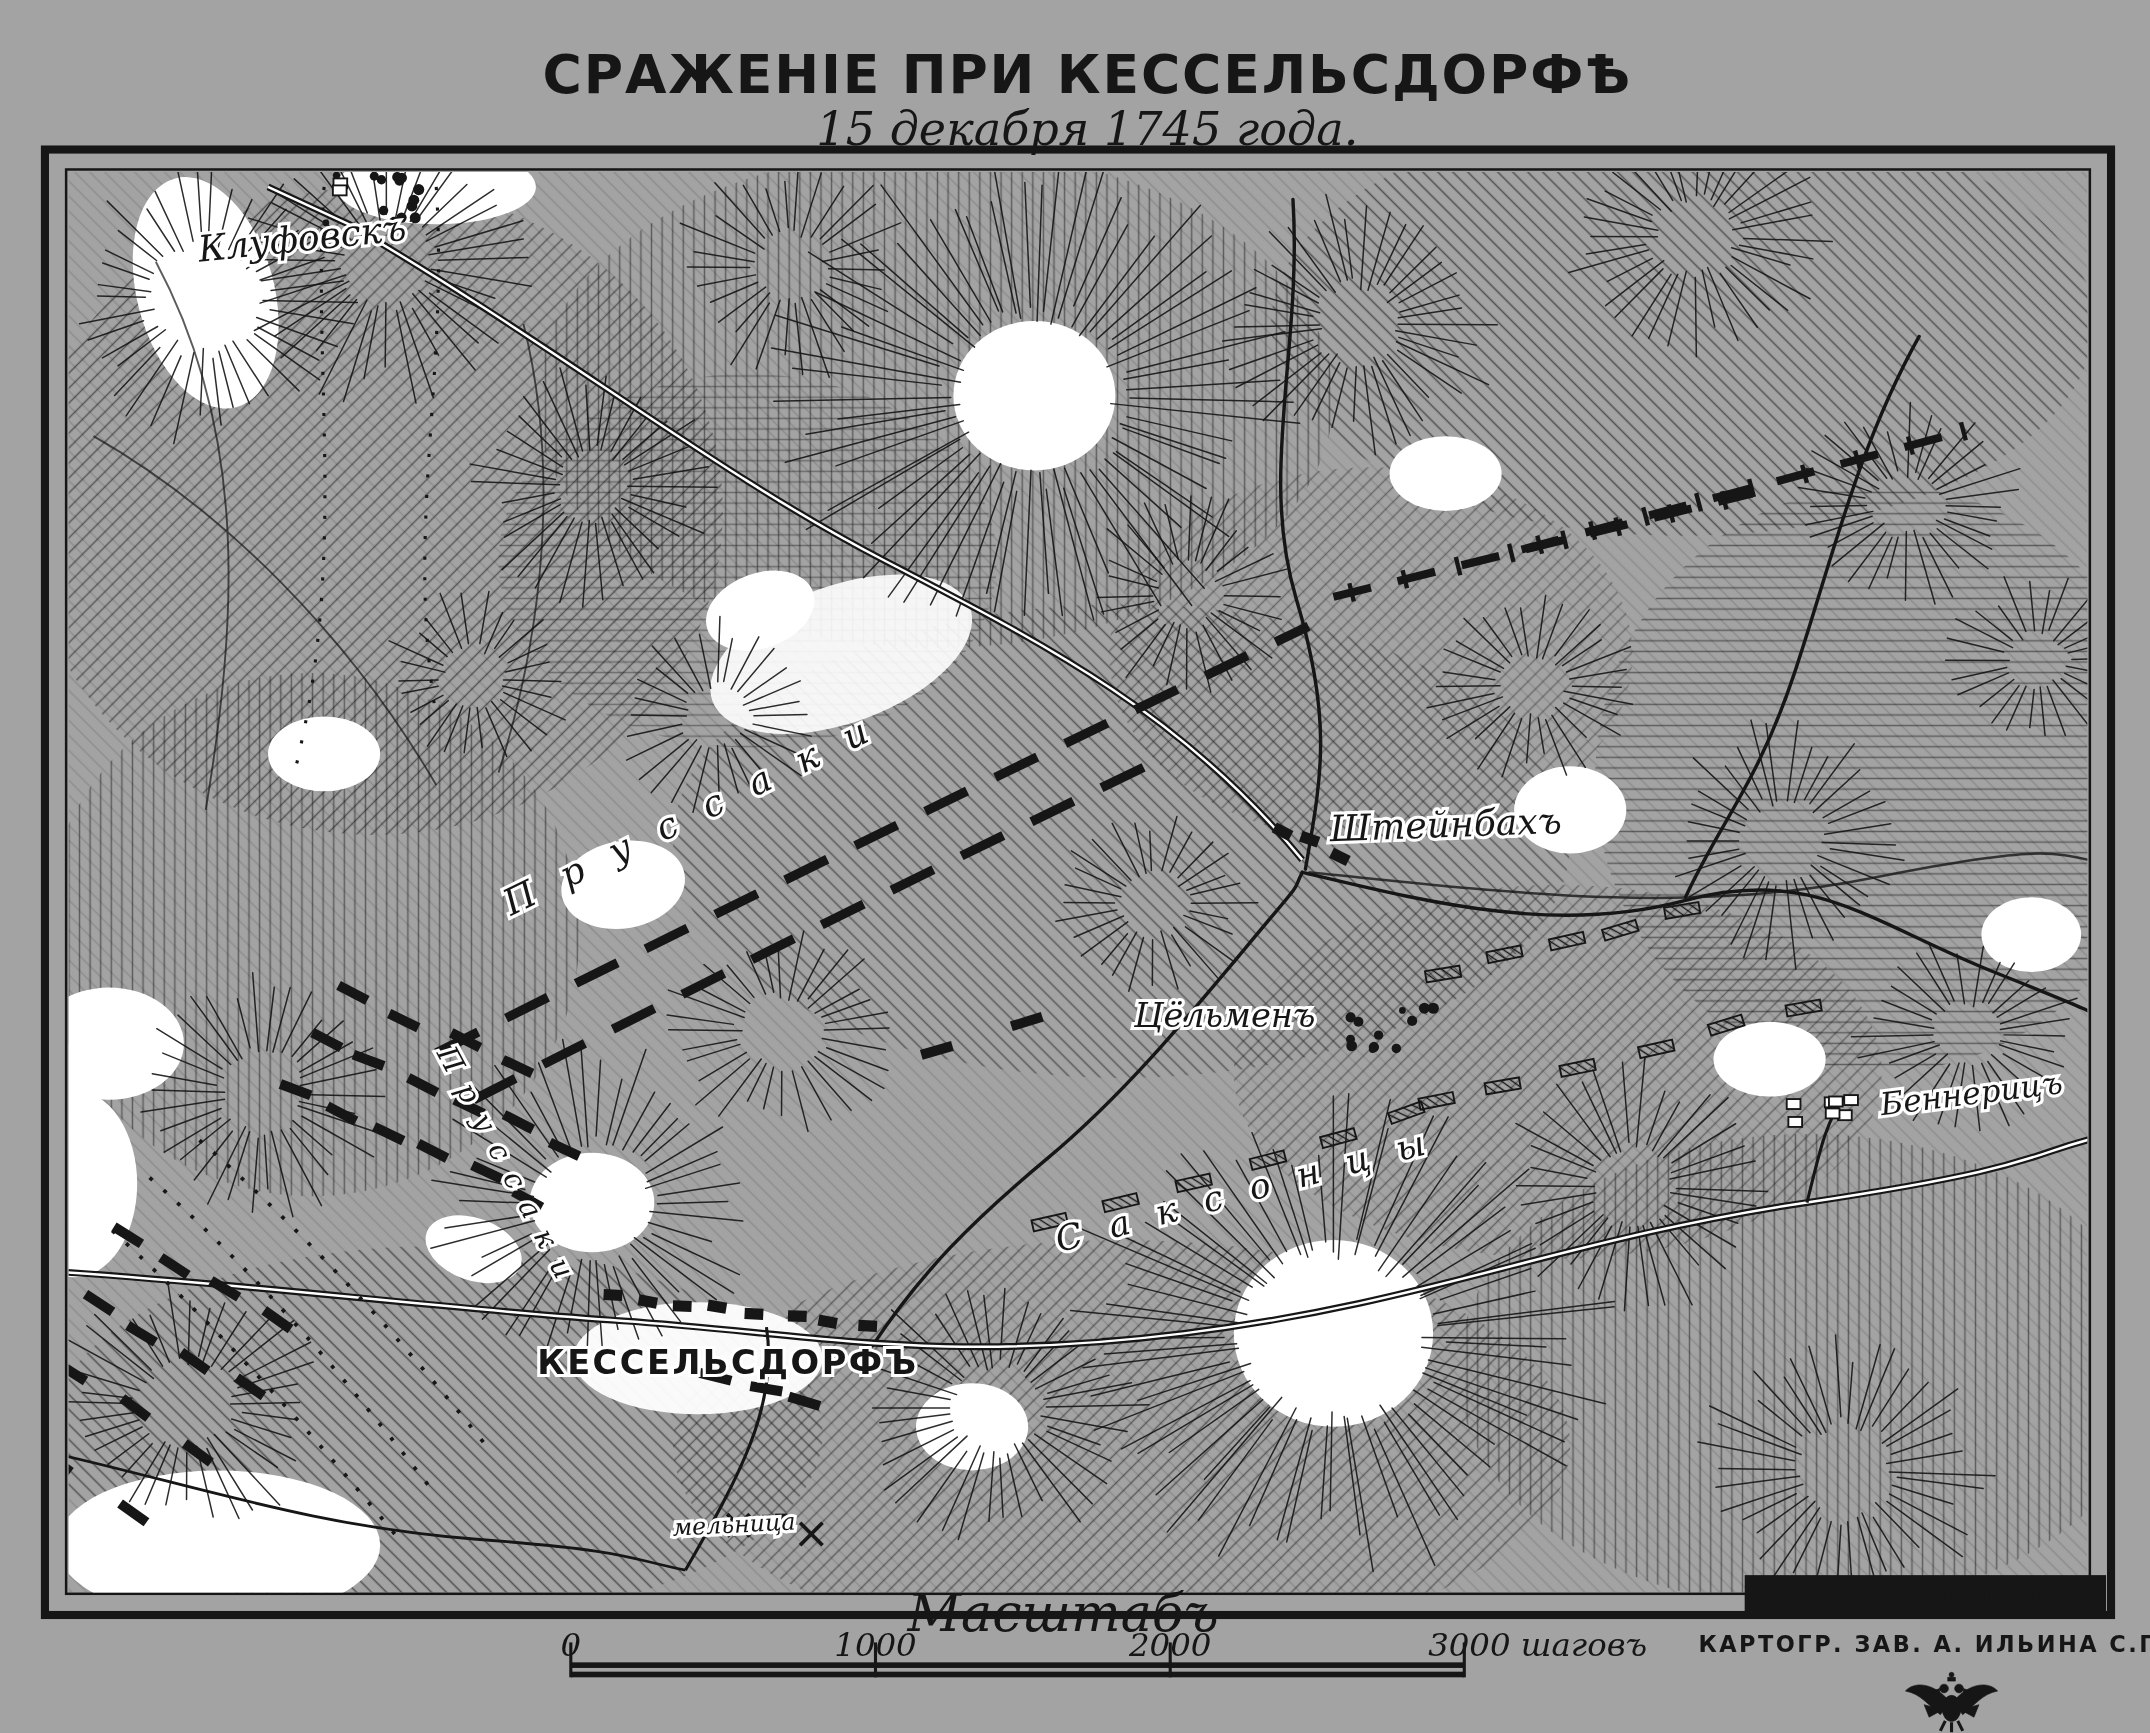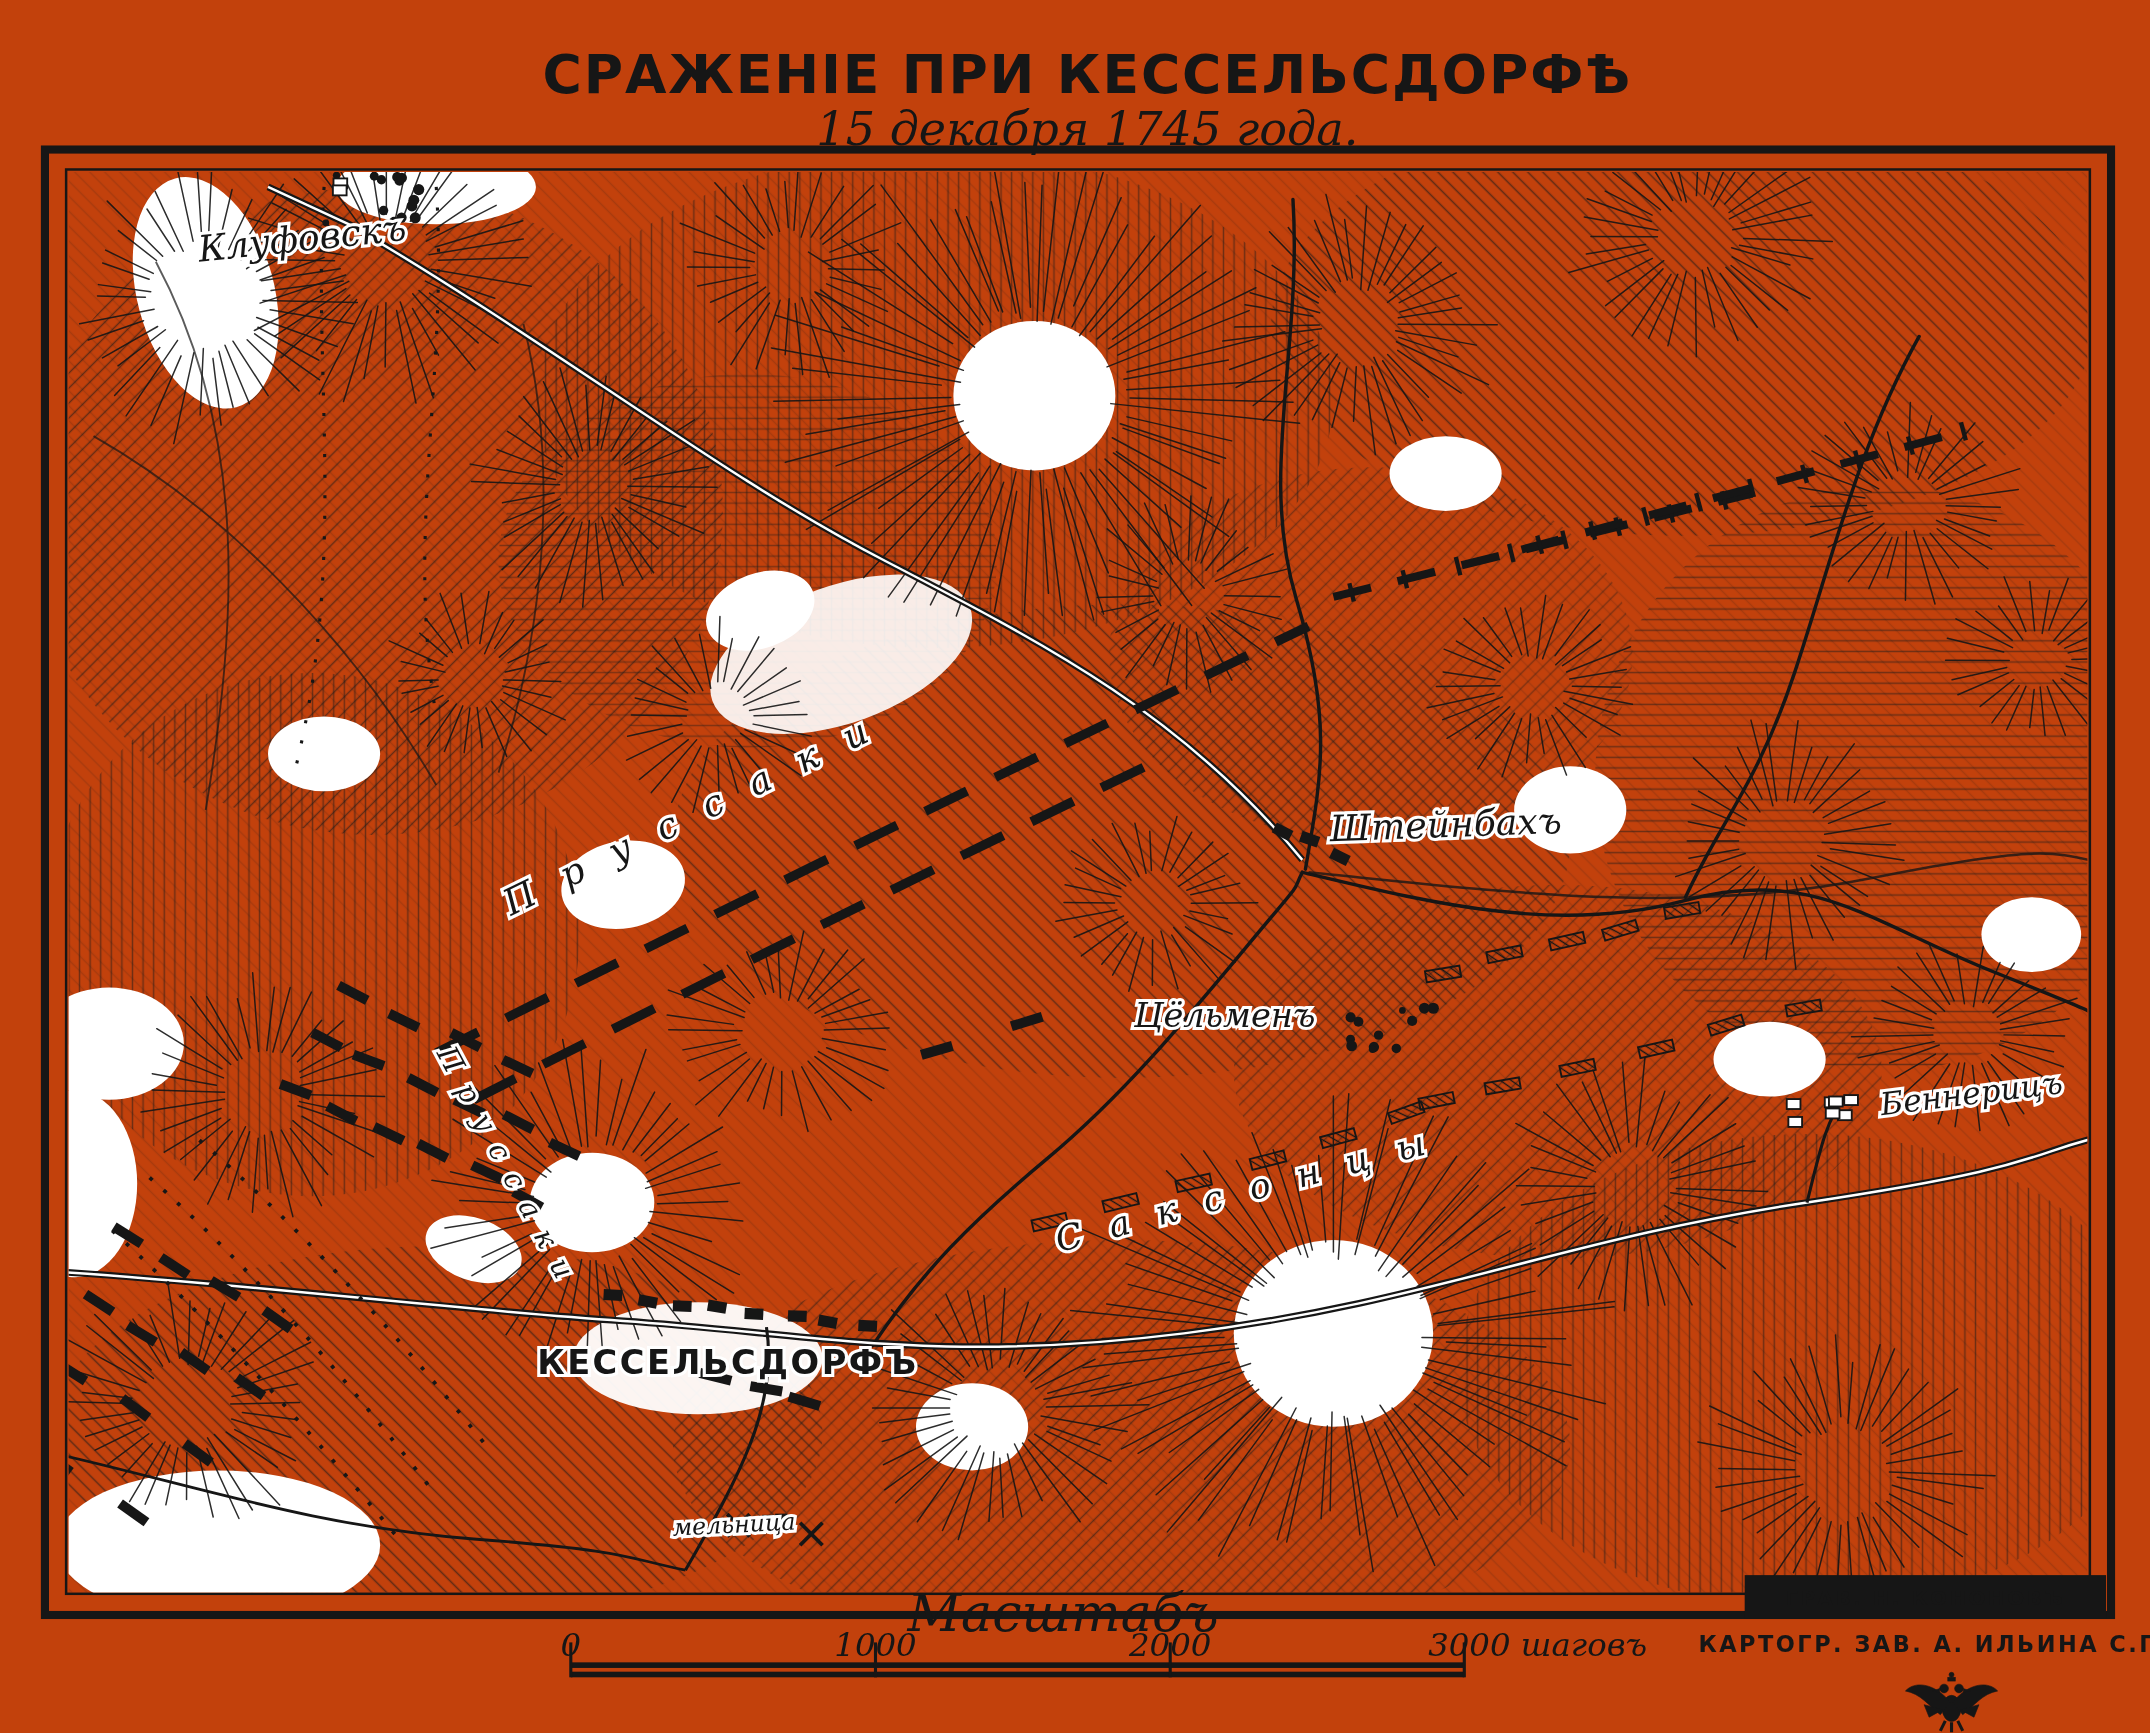--- a/index.html
+++ b/index.html
@@ -1,16 +1,16 @@
 <!DOCTYPE html>
 <html style="font-size:10px"><head>
 <meta charset="utf-8">
 <style>
   html,body{margin:0;padding:0;background:#ffffff;}
-  #stage{position:relative;width:2151px;height:1734px;background:#c2410c;overflow:hidden;
+  #stage{position:relative;width:2151px;height:1734px;background:#a3a3a3;overflow:hidden;
          font-family:"DejaVu Sans", sans-serif;}
   svg{position:absolute;left:0;top:0;}
   text{fill:#161616;}
   .cursive{font-family:"DejaVu Serif", serif;font-style:italic;}
   .block{font-family:"DejaVu Sans", sans-serif;font-weight:bold;}
 </style>
 </head>
 <body>
 
 <div id="stage">

